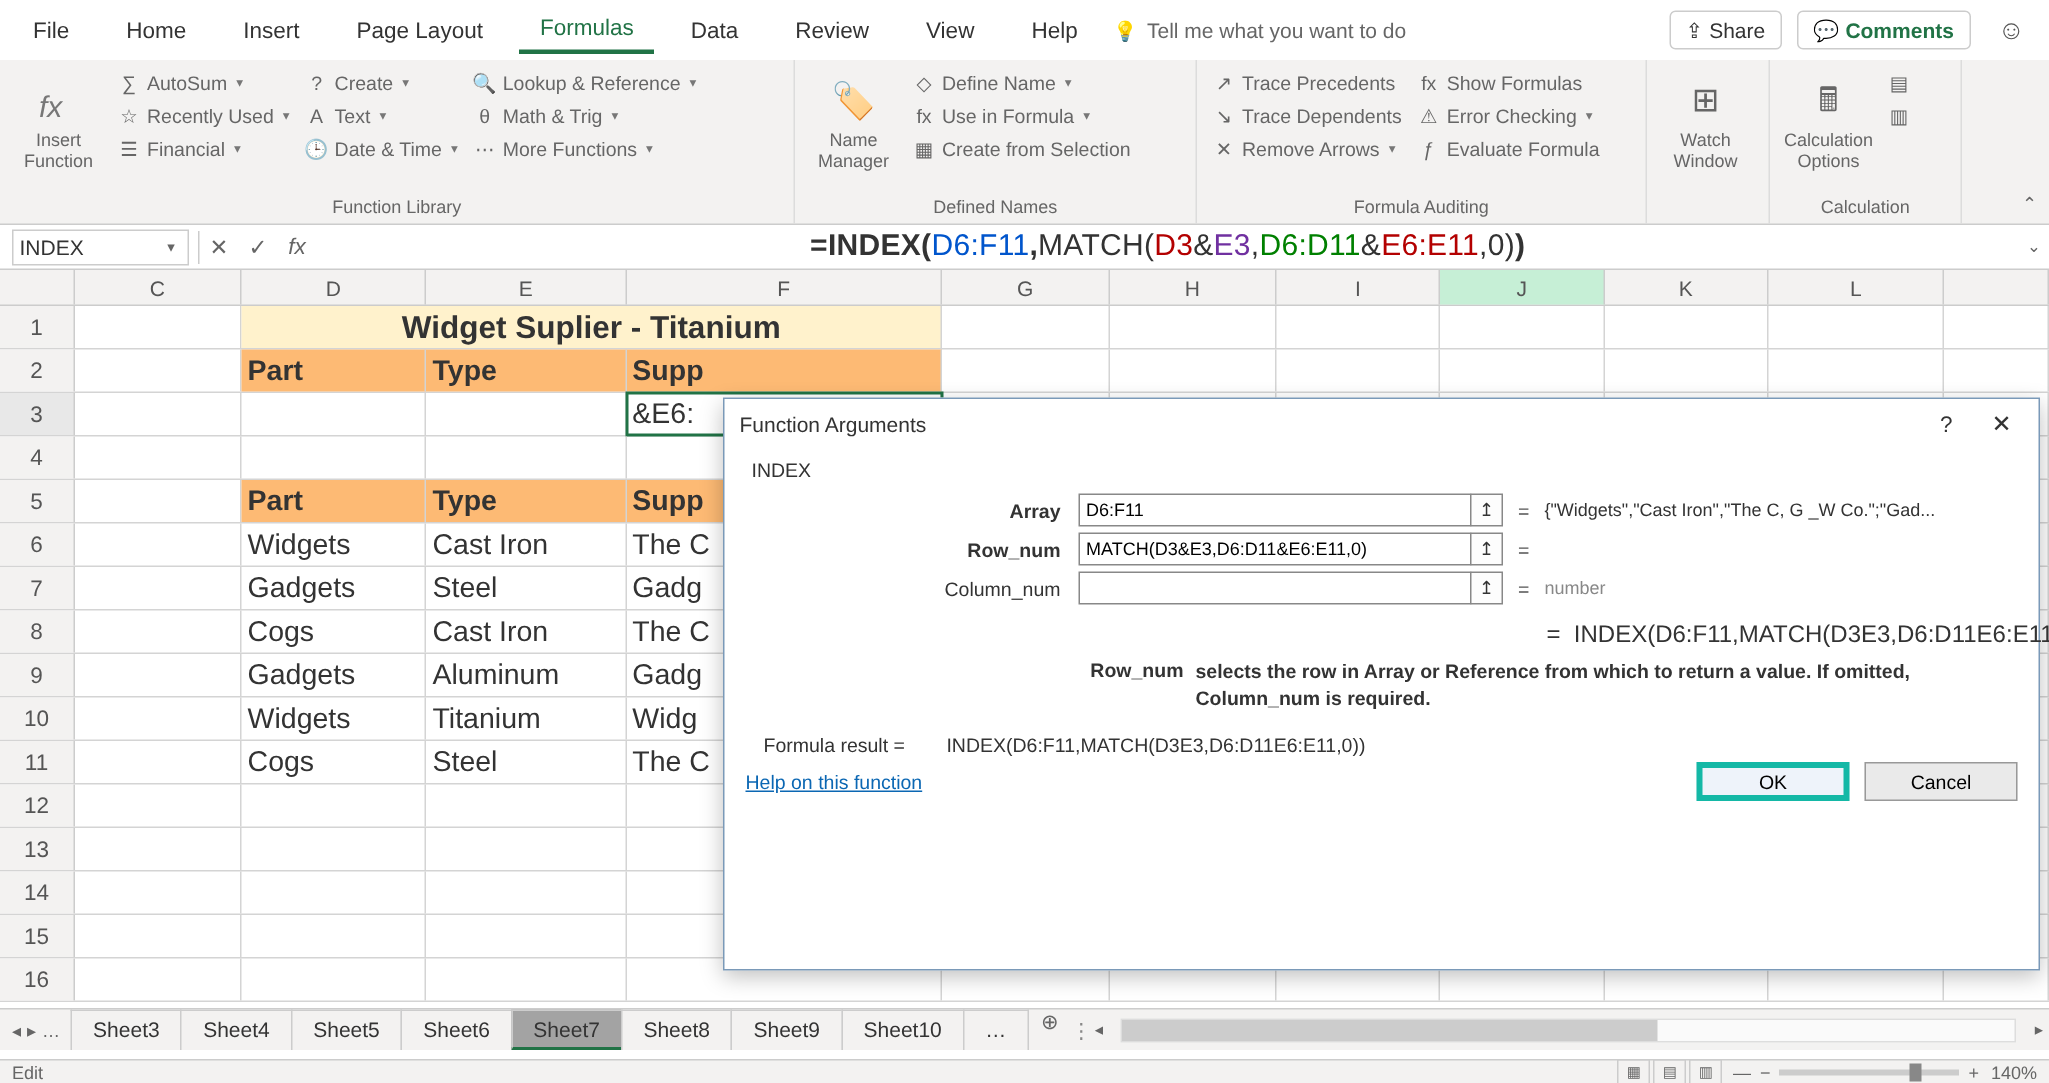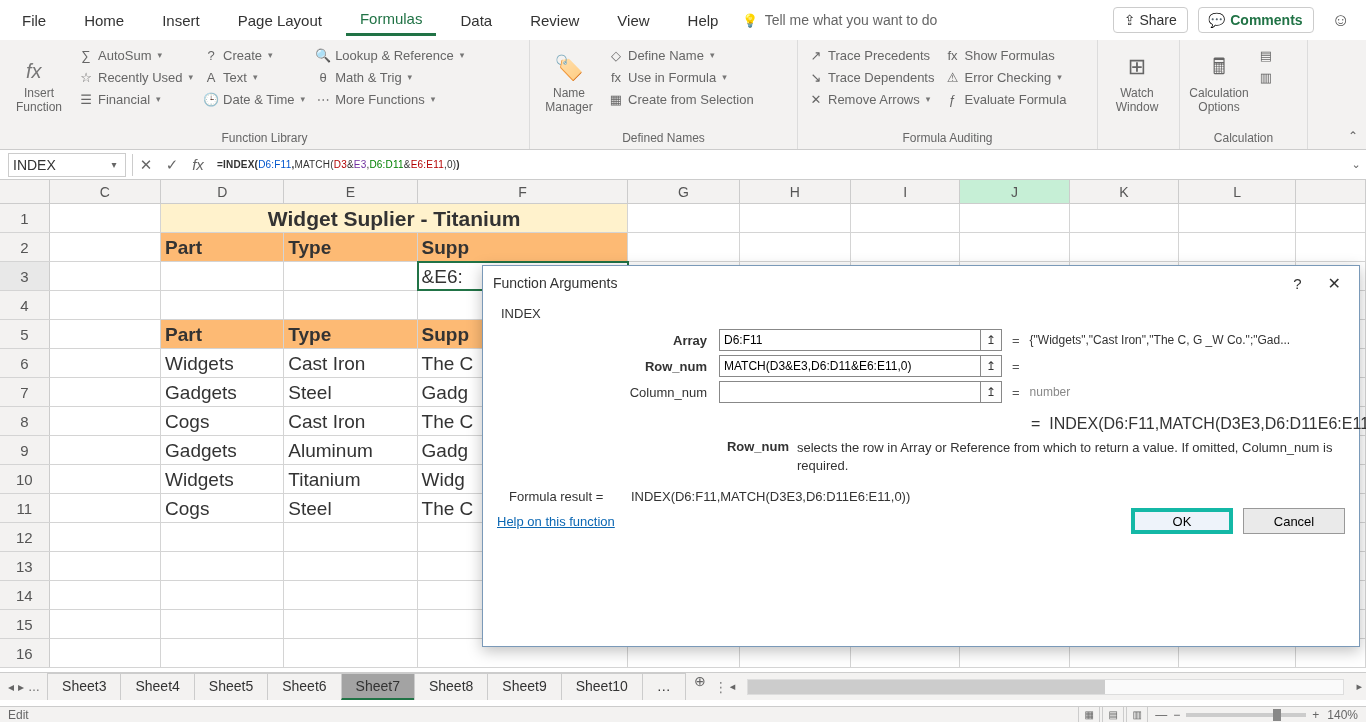--- a/index.html
+++ b/index.html
@@ -24,21 +24,21 @@
   .col { display: flex; flex-direction: column; gap: 4px; padding-top: 2px; }
   .small-btn { display: flex; align-items: center; gap: 4px; font-size: 13px; color: #666; padding: 1px 2px; white-space: nowrap; }
   .small-btn .sq { width: 16px; height: 16px; display: inline-flex; align-items: center; justify-content: center; }
   .dd { font-size: 9px; color: #777; margin-left: 2px; }
   .collapse-arrow { position: absolute; right: 8px; bottom: 6px; font-size: 12px; color: #666; }
   
   .formula-row { height: 30px; border-bottom: 1px solid #ccc; display: flex; align-items: center; background: #fff; }
   .name-box { width: 118px; height: 24px; border: 1px solid #ccc; margin: 0 6px 0 8px; display: flex; align-items: center; padding: 0 4px; font-size: 14px; }
   .name-box .d { width: 14px; text-align: center; font-size: 10px; color: #666; }
   .fbar-tool { width: 26px; text-align: center; color: #666; font-size: 15px; }
-  .fbar-input { flex: 1; padding: 2px 6px; font-size: 10px; letter-spacing: .2px; }
+  .fbar-input { flex: 1; padding: 2px 6px; font-size: 20px; letter-spacing: .2px; text-align: center; }
   .fbar-input .b { font-weight: 700; }
   .fbar-input .blue { color: #0055cc; }
   .fbar-input .red { color: #b30000; }
   .fbar-input .green { color: #008000; }
   .fbar-input .purple { color: #7030a0; }
   .fbar-dd { width: 20px; text-align: center; font-size: 11px; color: #666; }
   
   .sheet-area { position: relative;  }
   .colheads { display: flex; height: 24px; background: #f3f2f1; border-bottom: 1px solid #ccc; }
   .corner { width: 50px; border-right: 1px solid #ccc; }
@@ -91,21 +91,21 @@
   .arg-row { display: flex; align-items: center; margin: 4px 0; }
   .arg-row .albl { width: 222px; text-align: right; padding-right: 12px; }
   .arg-row .albl.bold { font-weight: 700; }
   .arg-row input { width: 262px; height: 22px; border: 1px solid #888; padding: 0 4px; font-size: 12px; }
   .ref-btn { width: 22px; height: 22px; border: 1px solid #888; margin-left: -1px; display: flex; align-items: center; justify-content: center; background: #fdfdfd; font-size: 12px; }
   .eq { margin: 0 10px; color: #555; }
   .aval { color: #888; font-size: 12px; }
   .dlg-desc { margin: 18px 0 8px; font-size: 13px; color: #333; line-height: 1.4; }
   .dlg-argdesc { display: flex; margin: 6px 0 14px; font-size: 13px; }
   .dlg-argdesc .k { width: 300px; text-align: right; font-weight: 700; padding-right: 8px; }
-  .dlg-argdesc .v { flex: 1; line-height: 1.4; }
+  .dlg-argdesc .v { flex: 1; line-height: 1.4; font-weight: bold; }
   .dlg-formula-lbl { font-size: 13px; margin: 12px 0 0 12px; }
   .dlg-formula-res { margin-left: 24px; }
   .dlg-bottom { display: flex; align-items: center; padding: 4px 0 0; }
   .dlg-link { color: #0b67b3; text-decoration: underline; font-size: 13px; }
   .dlg-btn { width: 102px; height: 26px; border: 1px solid #999; background: #eaeaea; font-size: 13px; margin-left: 10px; }
   .dlg-btn.primary { border: 4px solid #14b8a6; background: #eef3fa; }
 </style>
 </head>
 <body>
 

